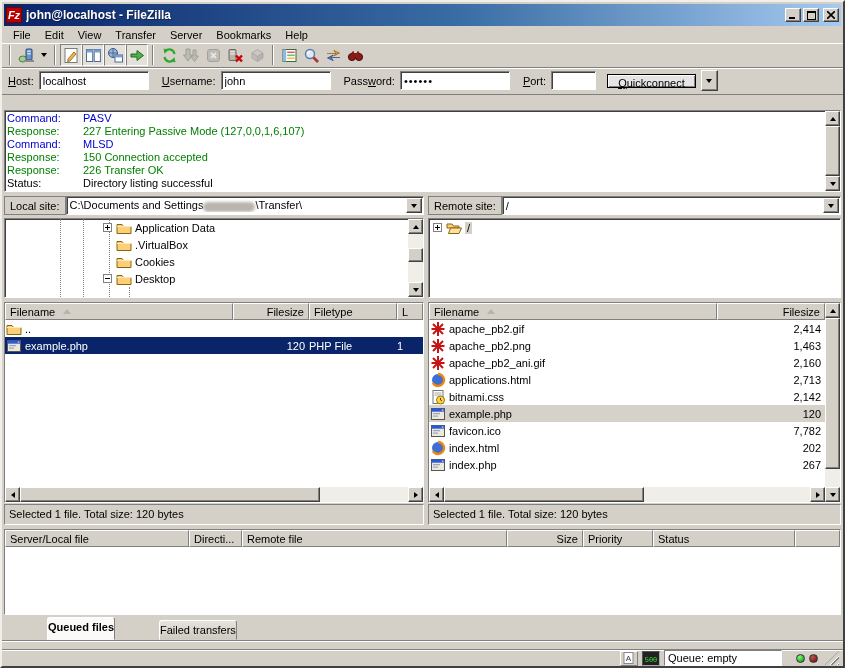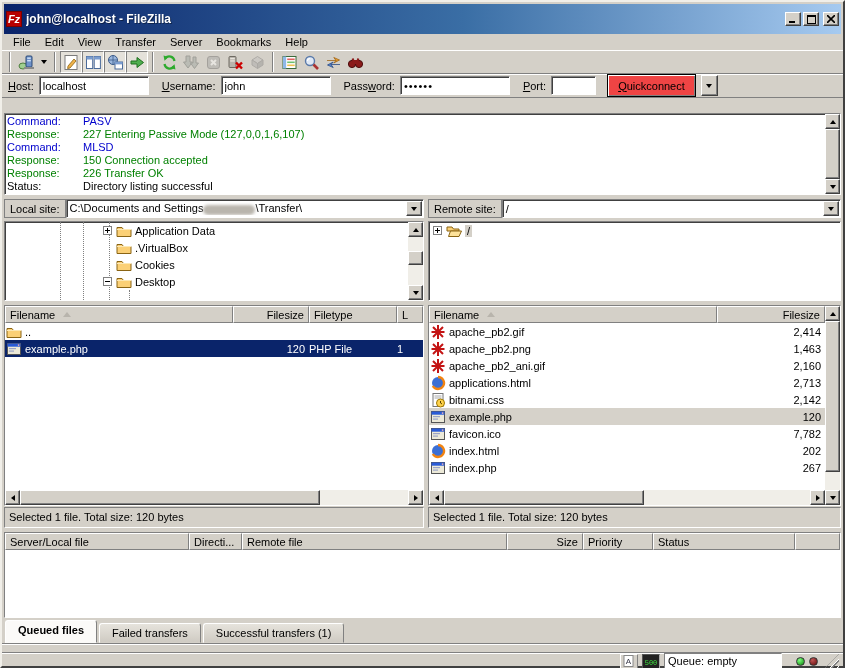--- a/index.html
+++ b/index.html
@@ -3,21 +3,21 @@
 <meta charset="utf-8">
 <style>
   * { box-sizing: border-box; margin: 0; padding: 0; }
   html,body { background:#3a6ea5; }
   body { font-family:"Liberation Sans", sans-serif; font-size:11px; color:#000; }
 
   .window{ width:845px; height:668px; background:#d4d0c8; position:relative;
     border:2px solid; border-color:#f1efe9 #404040 #404040 #f1efe9; display:flex; flex-direction:column; }
 
   
-  .titlebar{ height:22px; margin:2px 2px 0 2px; display:flex; align-items:center; padding:15px 2px;
+  .titlebar{ height:22px; margin:2px 2px 0 2px; display:flex; align-items:center; padding:7px 2px;
     background:linear-gradient(to right,#0a246a,#3a6ea5 55%,#a6caf0); color:#fff; font-weight:bold; font-size:12px; }
   .fz{ width:16px; height:16px; background:#b80000; color:#fff; font-weight:bold; font-size:11px;
     display:flex; align-items:center; justify-content:center; margin-right:4px; border:1px solid #7a0000; font-style:italic;}
   .title-text{ flex:1; text-shadow:1px 1px 0 rgba(0,0,0,.4); white-space:nowrap; overflow:hidden;}
   .winbtn{ width:16px; height:14px; background:#d4d0c8; border:1px solid; border-color:#fff #404040 #404040 #fff;
     box-shadow:inset -1px -1px 0 #808080; font-size:9px; font-weight:bold; display:flex; align-items:center;
     justify-content:center; margin-left:2px; color:#000; line-height:1;}
   .winbtn svg{display:block}
 
   
@@ -32,21 +32,21 @@
   .tb-btn.disabled{ opacity:.45; filter:grayscale(85%); }
   .tb-drop{ width:13px; height:22px; display:flex; align-items:center; justify-content:center; }
   .arrow-down{ width:0; height:0; border-left:3px solid transparent; border-right:3px solid transparent; border-top:4px solid #000; }
 
   
   .qcbar{ height:31px; display:flex; align-items:center; gap:5px; padding:0 6px;
     border-top:1px solid #808080; box-shadow:inset 0 1px 0 #fff; border-bottom:1px solid #808080; }
   .qcbar label span.u{ text-decoration:underline; }
   .edit{ background:#fff; border:1px solid; border-color:#808080 #fff #fff #808080;
     box-shadow:inset 1px 1px 0 #404040; height:19px; padding:2px 3px; font:11px "Liberation Sans",sans-serif; outline:none;}
-  .qc-btn{ height:23px; background:#ef4444; border:1px solid #000; padding:2px 10px;
+  .qc-btn{ height:14px; background:#e5e5e5; border:1px solid #000; padding:2px 10px;
     box-shadow:inset 1px 1px 0 #fff, inset -1px -1px 0 #808080; font:11px "Liberation Sans",sans-serif;}
   .qc-btn span.u{ text-decoration:underline;}
   .qc-drop{ width:17px; height:21px; background:#d4d0c8; border:1px solid; border-color:#fff #404040 #404040 #fff;
     box-shadow:inset -1px -1px 0 #808080; display:flex; align-items:center; justify-content:center;}
 
   
   .log-wrap{ height:88px; margin:15px 2px 0 2px; display:flex; background:#fff;
     border:1px solid; border-color:#808080 #fff #fff #808080; box-shadow:inset 1px 1px 0 #404040;}
   .log{ flex:1; padding:1px 2px; overflow:hidden; }
   .log-line{ display:flex; height:13px; line-height:13px; white-space:nowrap;}
@@ -112,21 +112,21 @@
 
   
   .queue{ flex:none; height:86px; margin:4px 2px 0 2px; background:#fff; border:1px solid;
     border-color:#808080 #fff #fff #808080; box-shadow:inset 1px 1px 0 #404040; display:flex; flex-direction:column; overflow:hidden;}
   .queue .lv-header{ flex:none;}
   .queue-body{ flex:1; background:#fff;}
 
   
   .tabs{ height:23px; flex:none; display:flex; align-items:flex-end; padding:0 3px; margin-top:2px;}
   .tab{ border:1px solid; border-color:#fff #808080 #d4d0c8 #fff; background:linear-gradient(#e6e3dc,#cfcbc3);
-    border-radius:3px 3px 0 0; padding:3px 12px 4px; height:20px; margin-right:2px; white-space:nowrap;}
+    border-radius:3px 3px 0 0; padding:3px 0 4px; height:20px; margin-right:2px; white-space:nowrap;margin-left:42px;}
   .tab.active{ background:#fbfaf8; font-weight:bold; height:23px; border-color:#fff #808080 #fbfaf8 #fff; position:relative; z-index:2;}
   .tabs-strip{ height:9px; flex:none; border-top:1px solid #808080; box-shadow:inset 0 1px 0 #fff;}
 
   
   .statusbar{ flex:1; display:flex; align-items:center; justify-content:flex-end; gap:4px;
     border-top:1px solid #808080; box-shadow:inset 0 1px 0 #fff; padding:0 4px 0 4px;}
   .sb-ind{ width:18px; height:15px; display:flex; align-items:center; justify-content:center;
     border:1px solid; border-color:#fff #808080 #808080 #fff; background:#d4d0c8;}
   .queue-panel{ width:118px; height:16px; background:#fff; border:1px solid; border-color:#808080 #fff #fff #808080;
     padding:1px 3px; white-space:nowrap; overflow:hidden;}
@@ -622,21 +622,20 @@
           <span>Status</span>
         </div>
       <div class="lv-h" style="flex:1"></div>
     </div>
     <div class="queue-body"></div>
   </div>
 
   <div class="tabs">
     <div class="tab active">Queued files</div>
     <div class="tab">Failed transfers</div>
-    <div class="tab">Successful transfers (1)</div>
   </div>
   <div class="tabs-strip"></div>
 
   <div class="statusbar">
     <div class="sb-ind">
       <svg width="12" height="12" viewBox="0 0 12 12">
           <rect x="1" y="0.5" width="9" height="11" fill="#fff" stroke="#888"></rect>
           <text x="5.5" y="8.5" font-size="8" font-family="Liberation Sans" text-anchor="middle" fill="#334">A</text>
         </svg>
     </div>

